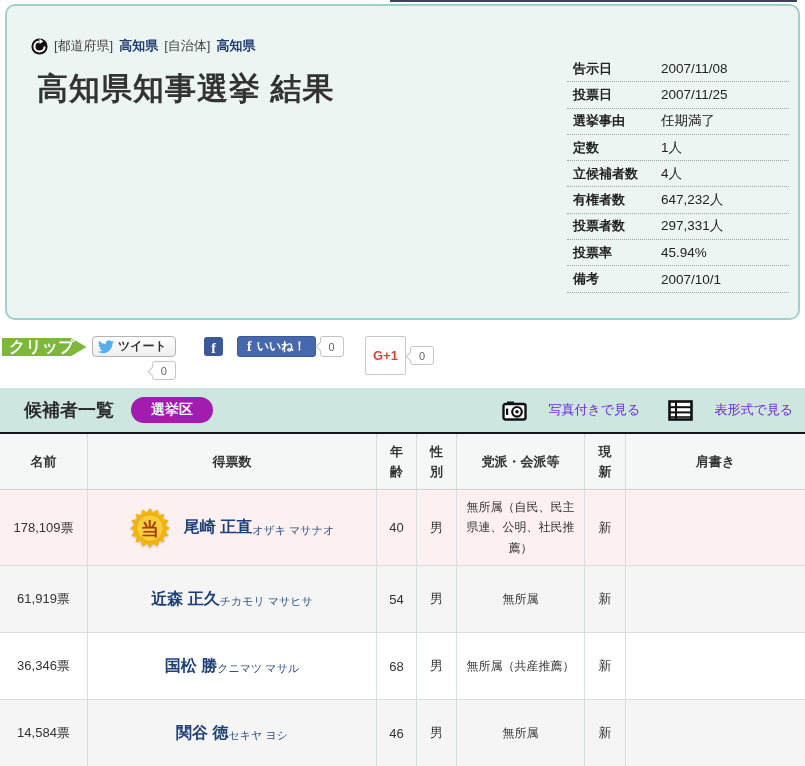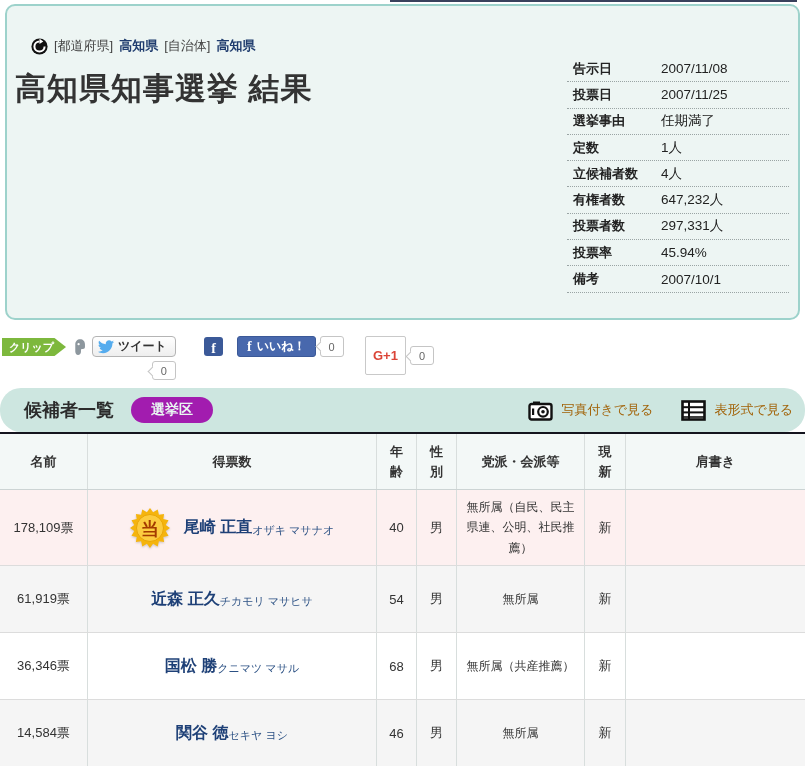--- a/index.html
+++ b/index.html
@@ -11,34 +11,34 @@
   .top-line { position:absolute; top:0; left:390px; width:407px; height:2px; background:#39415c; }
 
   
   .hero { position:absolute; top:4px; left:5px; width:795px; height:316px;
           background:#edf5f3; border:2px solid #9dd2cb; border-radius:10px; }
   .breadcrumb { position:absolute; left:24px; top:31px; display:flex; align-items:center; gap:6px;
                 font-size:13px; color:#444; }
   .bc-icon svg { display:block; }
   .bc-part { color:#444; }
   .bc-part.is-link { color:#1f3c6e; font-weight:bold; cursor:pointer; }
-  .hero-title { position:absolute; left:8px; top:62px; font-size:31px; font-weight:bold;
+  .hero-title { position:absolute; left:30px; top:62px; font-size:31px; font-weight:bold;
                 color:#333; letter-spacing:1px; }
 
   .info { position:absolute; right:9px; top:50px; width:222px; }
   .info-row { display:flex; align-items:center; min-height:26.3px; border-bottom:1px dotted #9aa4a4;
               font-size:13px; padding-left:6px; }
   .info-label { width:88px; font-weight:bold; color:#222; flex:none; }
   .info-value { color:#222; font-size:13.5px; }
 
   
   .social { position:absolute; top:334px; left:0; width:805px; height:28px; }
   .social > * { position:absolute; }
   .clip-group { left:2px; top:3px; display:flex; align-items:center; gap:5px; }
-  .clip-btn { background:#7db83d; color:#fff; font-size:11px; font-weight:bold; height:18px;
+  .clip-btn { background:#7db83d; color:#fff; font-size:16px; font-weight:bold; height:18px;
               line-height:18px; padding:0 12px 0 7px; cursor:pointer;
               clip-path: polygon(0 0, 82% 0, 100% 50%, 82% 100%, 0 100%); }
   .evernote { cursor:pointer; display:flex; }
   .tb-icon { width:19px; height:17px; border:2px solid #2952cc; border-radius:3px; background:#fff;
              color:#2952cc; font-size:10px; font-weight:bold; display:flex; align-items:center;
              justify-content:center; cursor:pointer; margin-top:-3px; }
   .tweet-group { left:92px; top:2px; display:flex; align-items:flex-end; gap:4px;flex-direction:column; }
   .btn-tweet { display:flex; align-items:center; gap:4px; height:21px; padding:0 8px 0 5px;
                background:linear-gradient(#ffffff,#eeeeee); border:1px solid #b4b4b4; border-radius:4px;
                font-size:12px; font-weight:bold; color:#333; cursor:pointer; }
@@ -57,26 +57,26 @@
               padding:0 9px; cursor:pointer; }
   .btn-like .f-glyph { font-family:"Liberation Serif","DejaVu Serif",serif; font-size:14px; }
   .btn-like + .count-bubble { margin-left:4px; height:21px; }
   .gplus-group { left:365px; top:2px; display:flex; align-items:center; gap:4px; }
   .btn-gplus { height:39px; padding:12px 7px; background:#fff; border:1px solid #c9c9c9; border-radius:2px;
                color:#db4437; font-size:13px; font-weight:bold; display:flex; align-items:center;
                cursor:pointer; }
 
   
   .section-bar { position:absolute; top:388px; left:0; width:805px; height:44px; background:#cde6e0;
-                 display:flex; align-items:center;border-radius:21px; }
+                 display:flex; align-items:center; }
   .section-title { margin-left:24px; font-size:18px; font-weight:bold; color:#2c2c2c; }
   .pill { margin-left:17px; background:#a21caf; color:#e9f6f2; font-weight:bold; font-size:14px;
           padding:4px 20px; border-radius:15px; cursor:pointer; }
   .view-buttons { margin-left:auto; margin-right:12px; display:flex; align-items:center; gap:28px; }
-  .view-btn { display:flex; align-items:center; gap:8px; font-size:13px; color:#a16207; cursor:pointer; }
+  .view-btn { display:flex; align-items:center; gap:21px; font-size:13px; color:#6d28d9; cursor:pointer; }
   .view-btn svg { display:block; }
 
   
   .ctable { position:absolute; top:432px; left:0; width:805px; border-top:2px solid #14141e; }
   .crow { display:flex; background:#fff; border-bottom:1px solid #dcdcdc; min-height:67px; }
   .crow.head { background:#f3f8f7; min-height:56px; border-bottom:1px solid #ccd4d4; }
   .crow.winner { background:#fdf0f0; min-height:76px; }
   .crow.alt { background:#f5f5f5; }
   .cell { display:flex; align-items:center; justify-content:center; text-align:center;
           border-right:1px solid #d8dedd; font-size:13px; color:#333; padding:4px 2px; }

